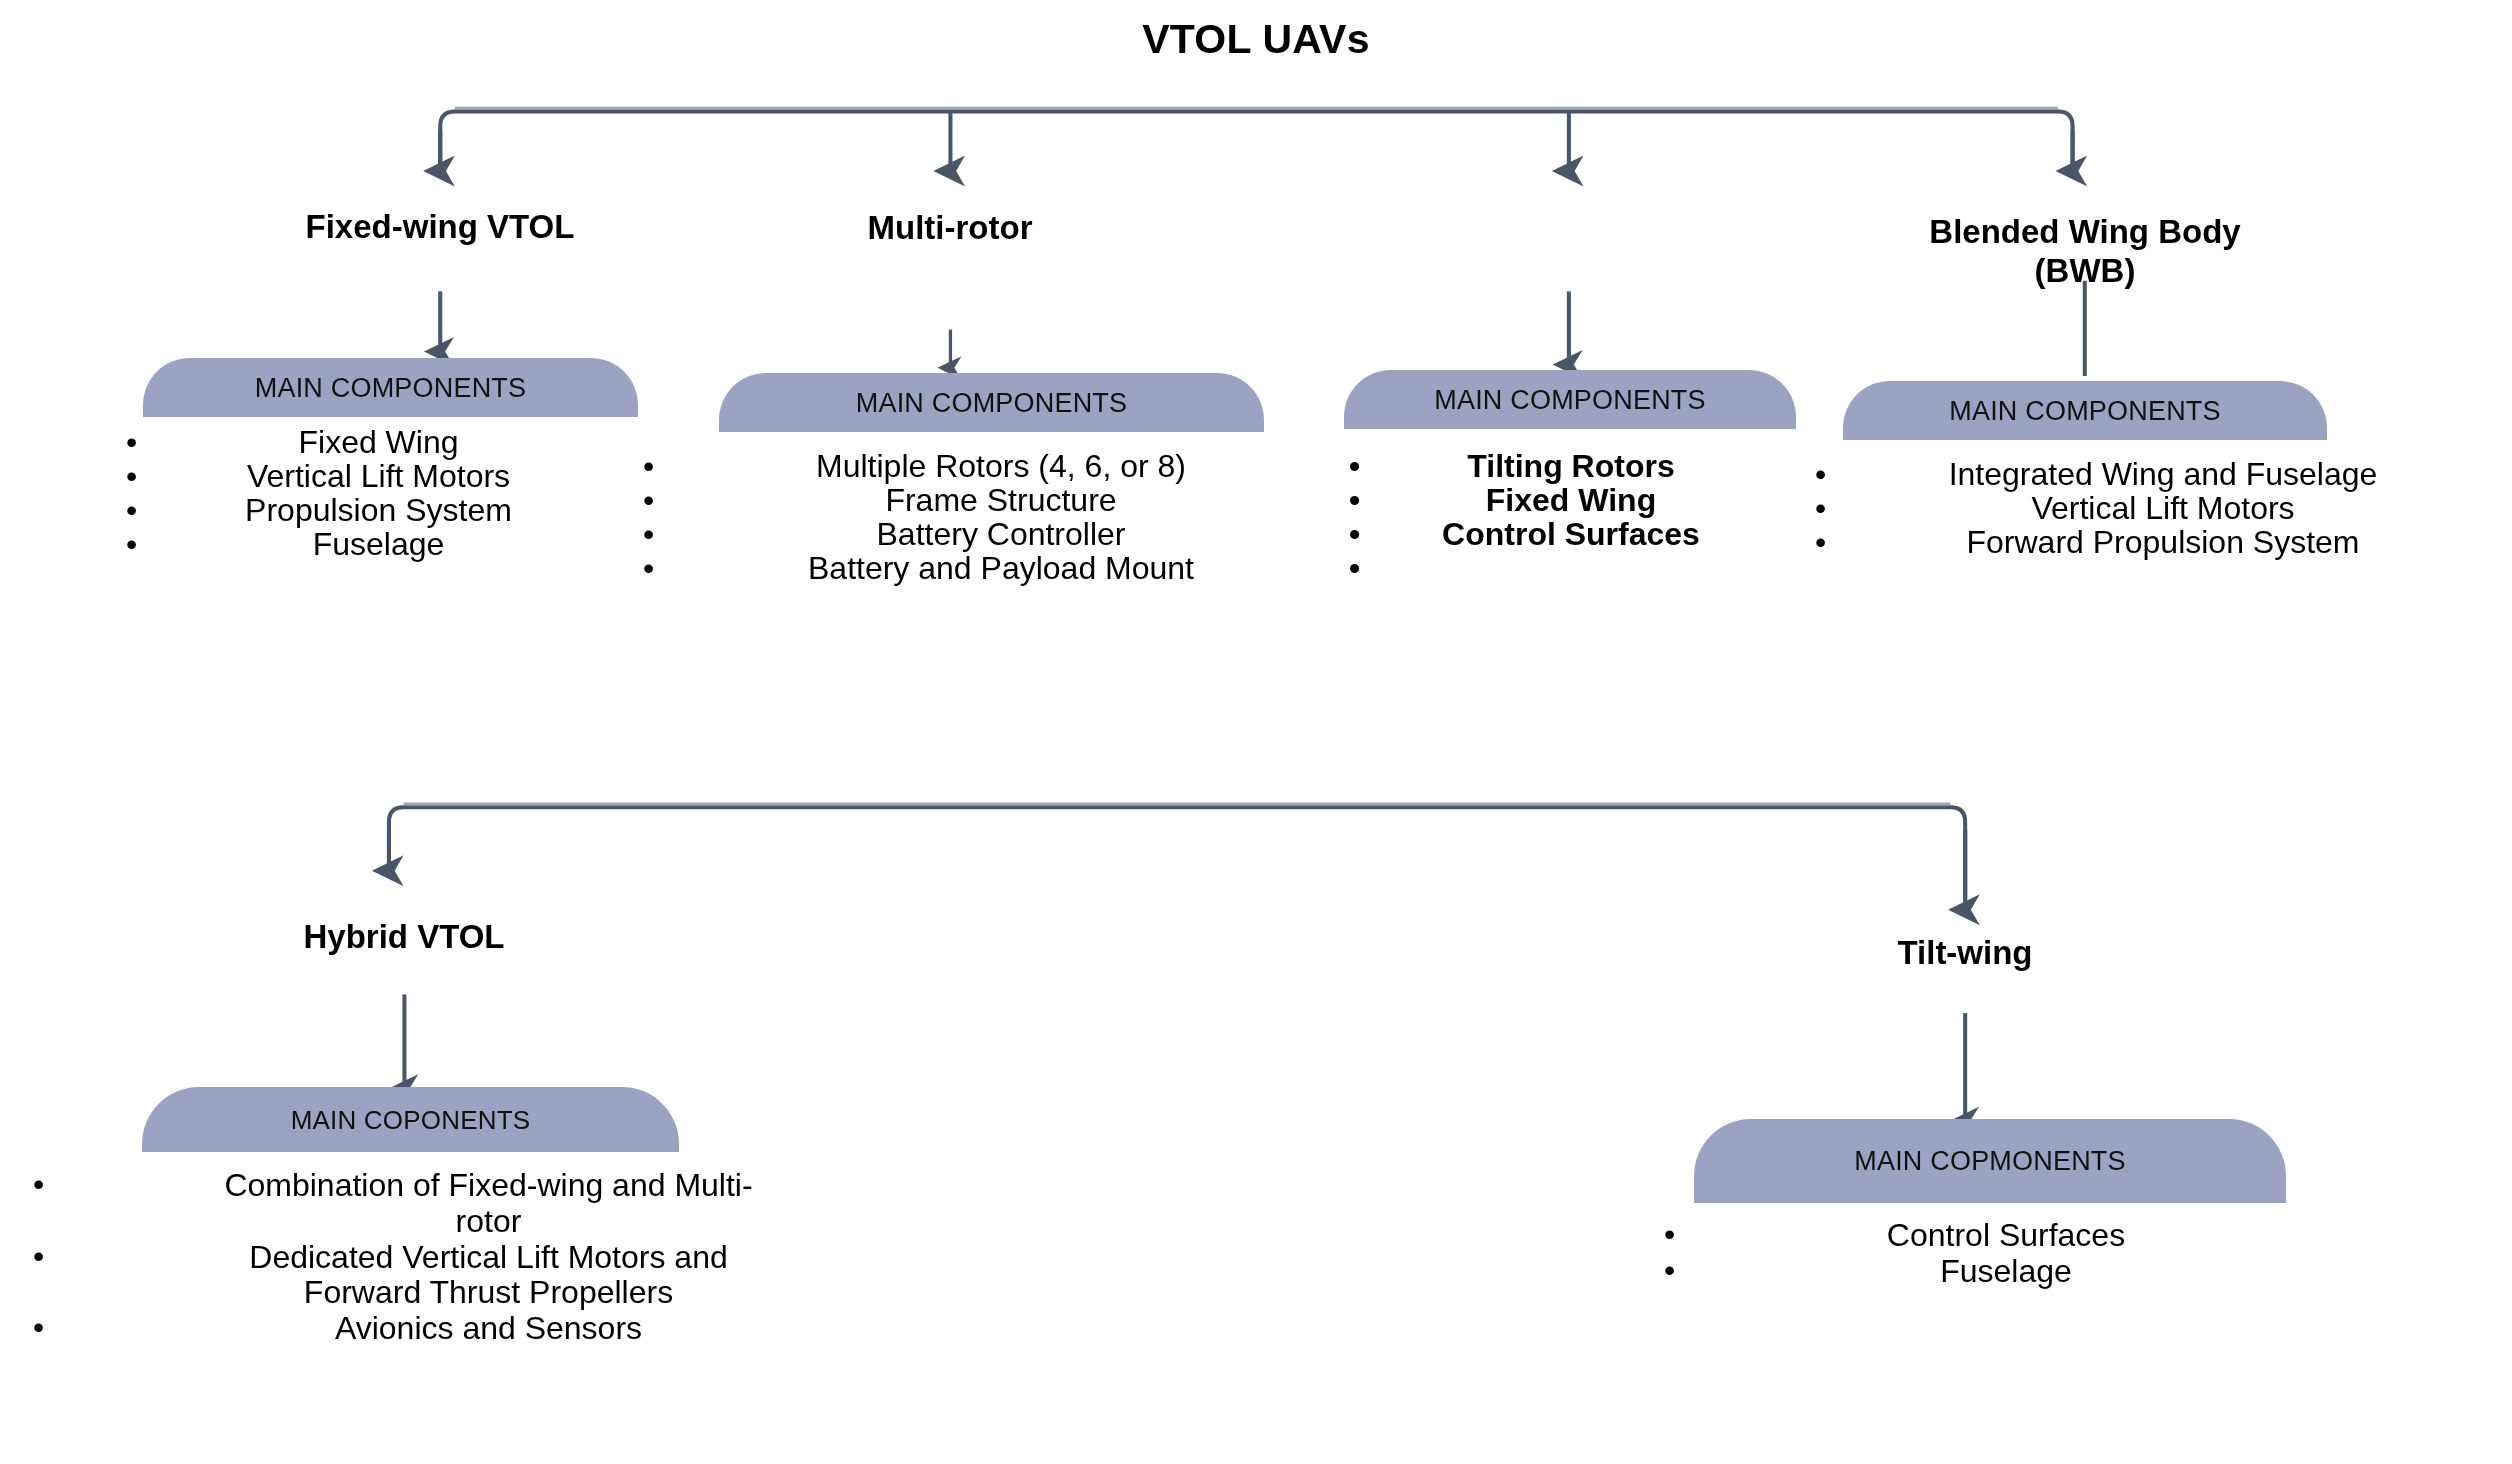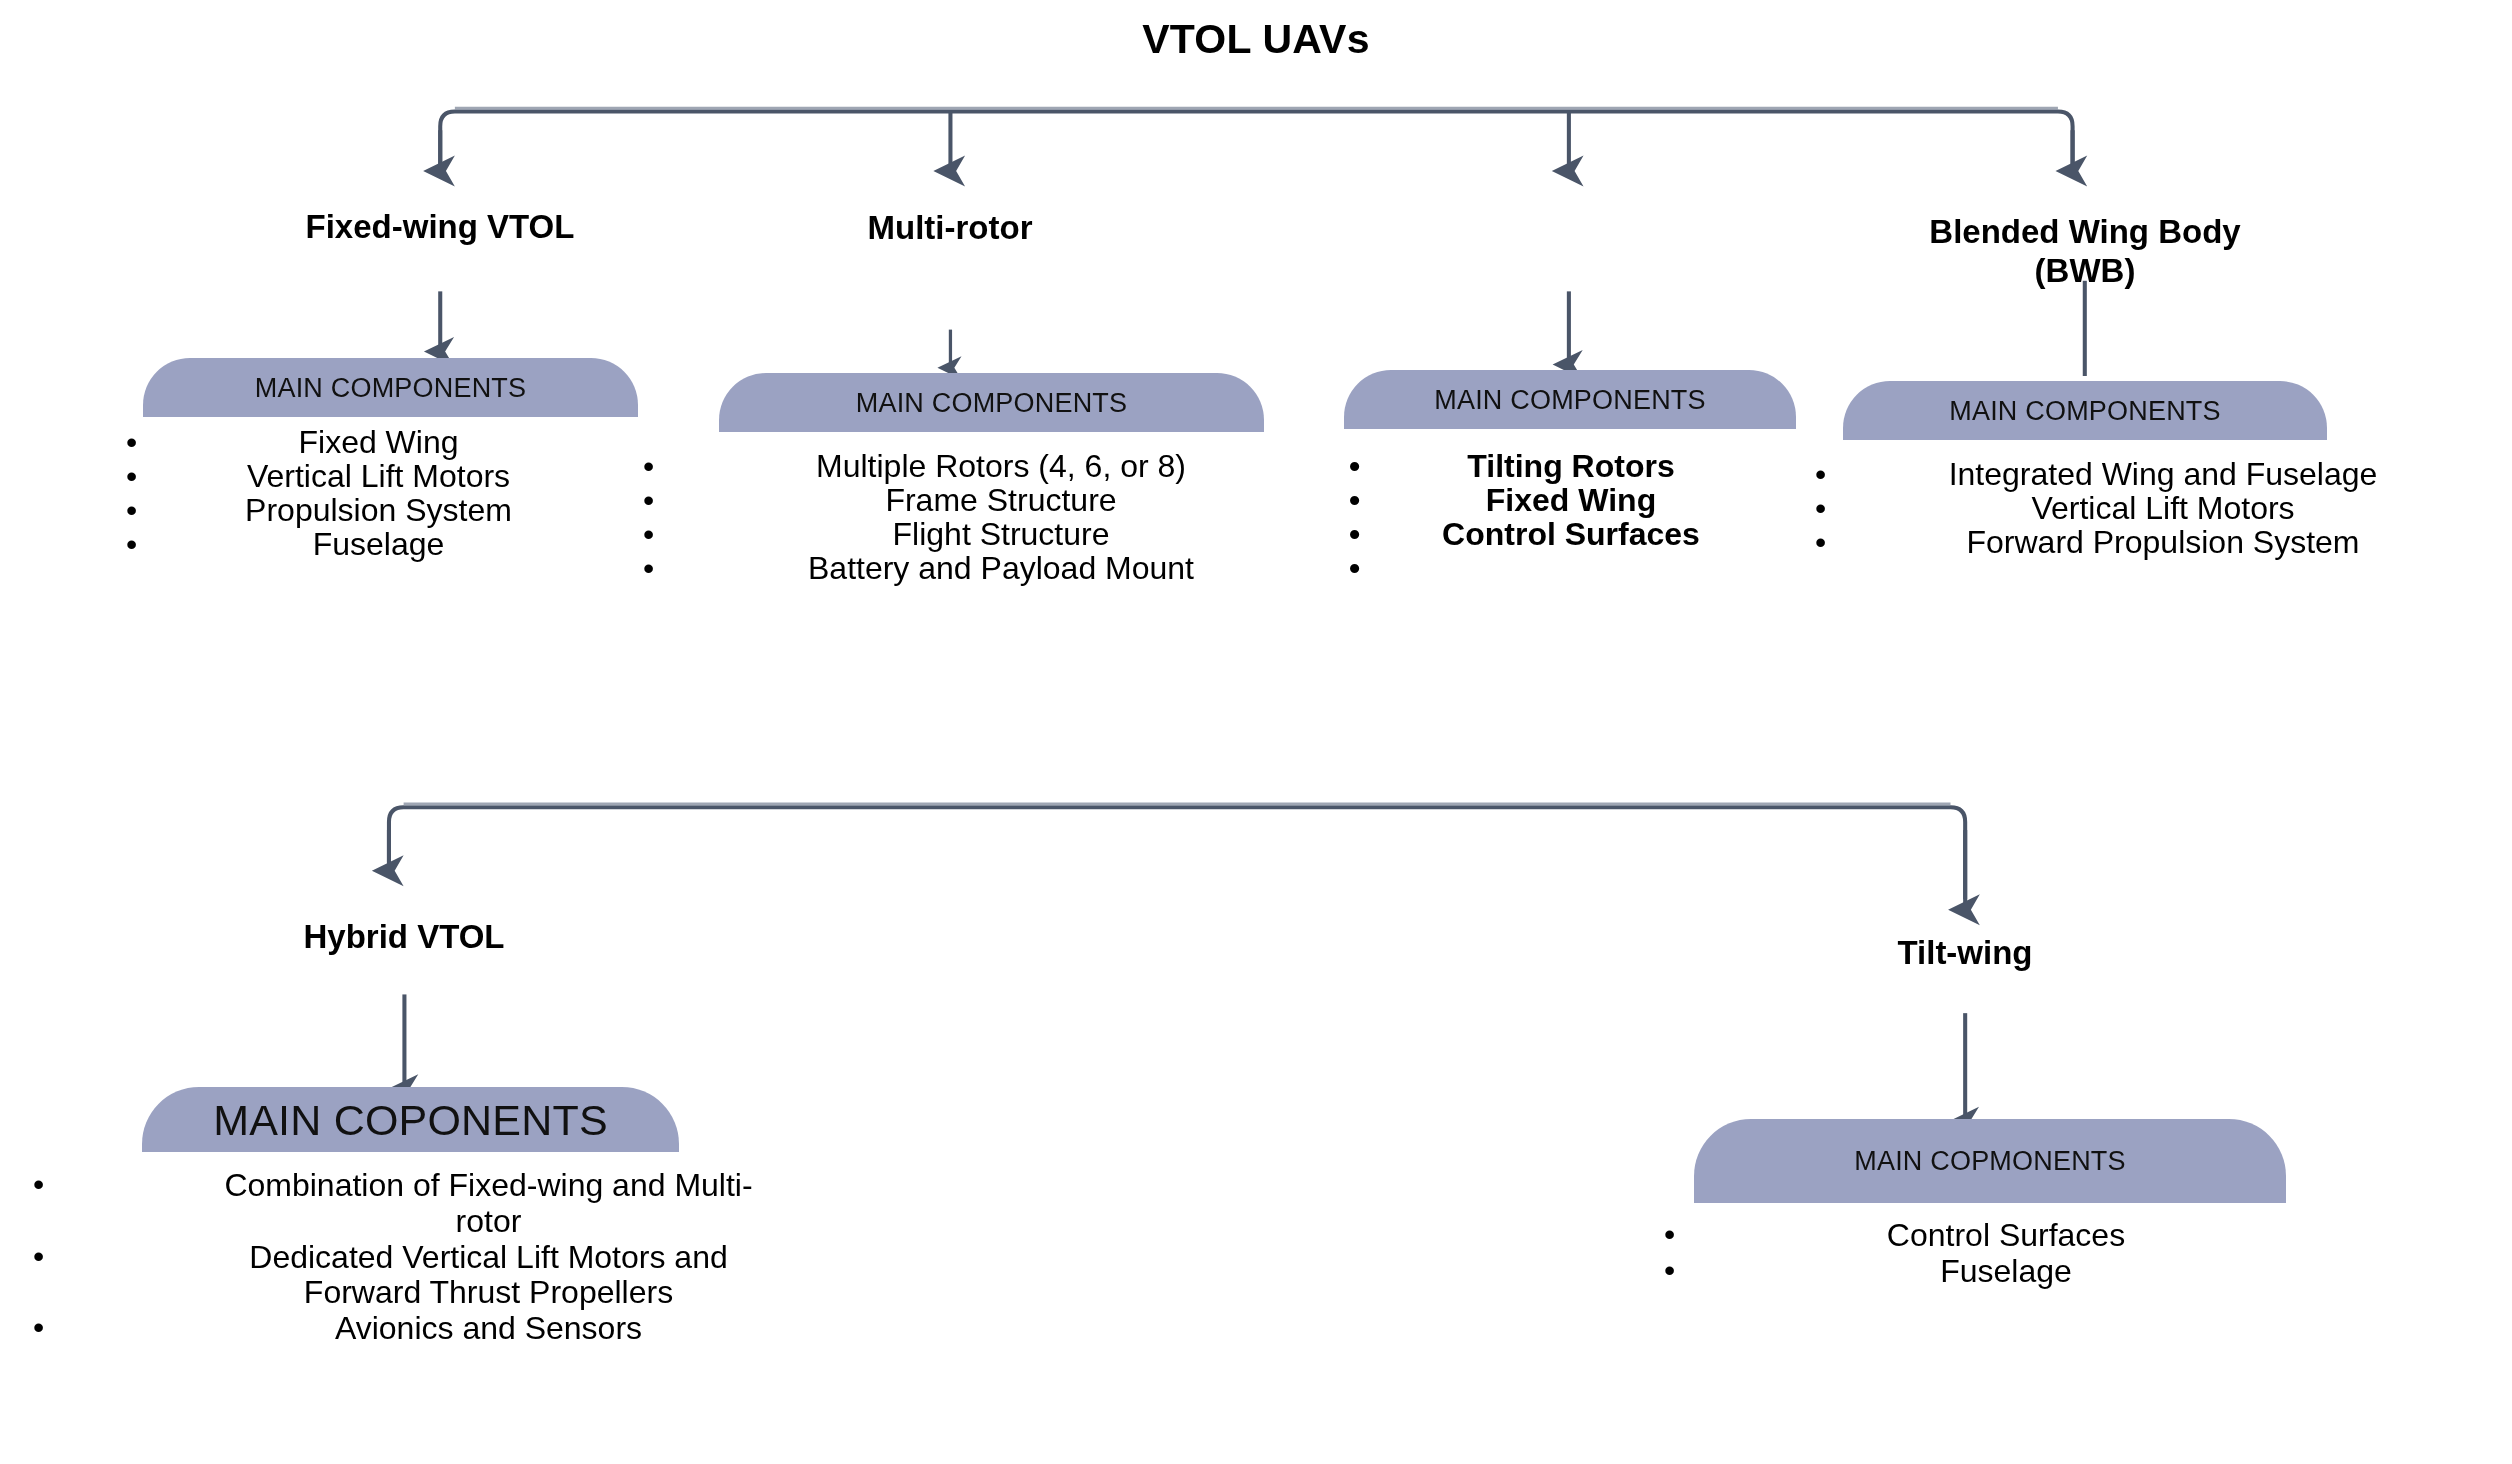--- a/index.html
+++ b/index.html
@@ -150,21 +150,21 @@
 
   <div class="node-title" style="left:706px; top:209px; width:488px;">Multi-rotor</div>
 
   <div class="banner" style="left:719px; top:373px; width:545px; height:59px;">
     <span class="banner-label">MAIN COMPONENTS</span>
   </div>
 
   <ul class="blist" style="left:643px; top:450px; width:716px;">
     <li>Multiple Rotors (4, 6, or 8)</li>
     <li>Frame Structure</li>
-    <li>Flight Structure</li>
+    <li>Battery Controller</li>
     <li>Battery and Payload Mount</li>
   </ul>
 
 
   <div class="banner" style="left:1344px; top:370px; width:452px; height:59px;">
     <span class="banner-label">MAIN COMPONENTS</span>
   </div>
 
   <ul class="blist bold" style="left:1349px; top:450px; width:444px;">
     <li>Tilting Rotors</li>
@@ -182,21 +182,21 @@
 
   <ul class="blist" style="left:1815px; top:458px; width:696px;">
     <li>Integrated Wing and Fuselage</li>
     <li>Vertical Lift Motors</li>
     <li>Forward Propulsion System</li>
   </ul>
 
   <div class="node-title" style="left:160px; top:918px; width:488px;">Hybrid VTOL</div>
 
   <div class="banner tall" style="left:142px; top:1087px; width:537px; height:65px;">
-    <span class="banner-label" style="font-size:43px;">MAIN COPONENTS</span>
+    <span class="banner-label" style="font-size:26px;">MAIN COPONENTS</span>
   </div>
 
   <ul class="blist lh-wide" style="left:33px; top:1168px; width:911px;">
     <li>Combination of Fixed-wing and Multi-
 rotor</li>
     <li>Dedicated Vertical Lift Motors and
 Forward Thrust Propellers</li>
     <li>Avionics and Sensors</li>
   </ul>
 

